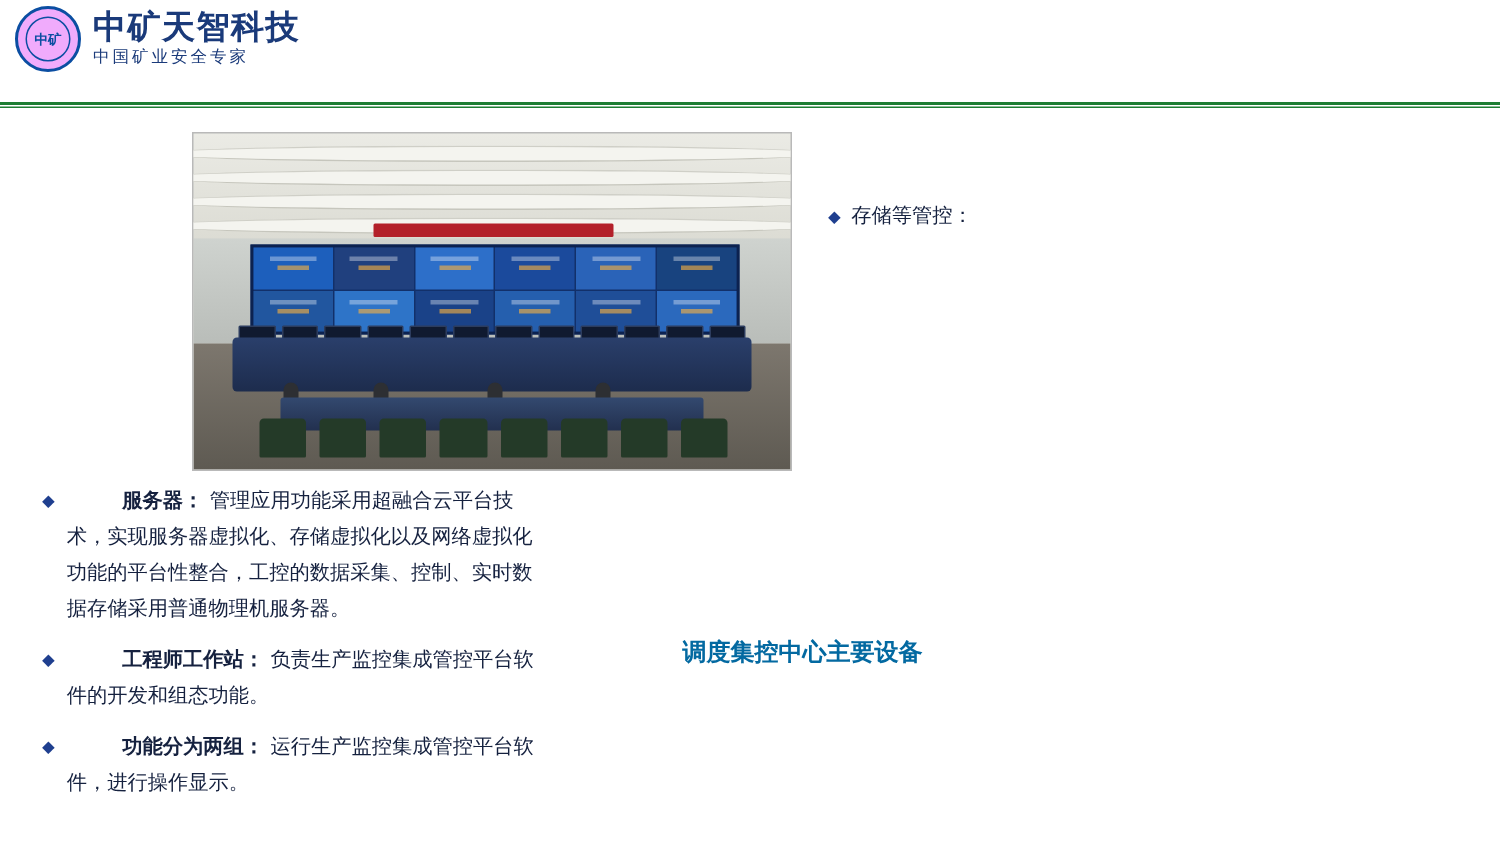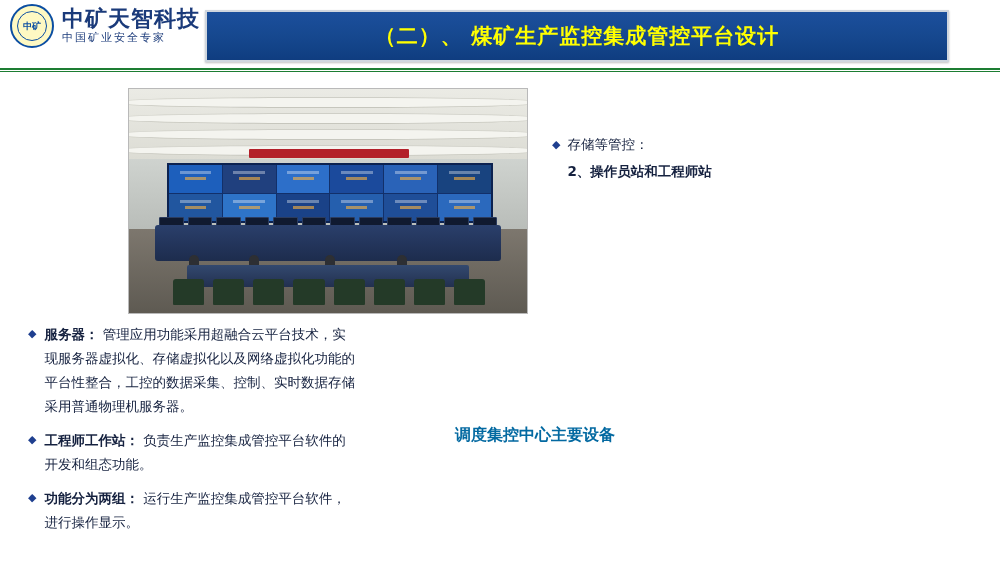--- a/index.html
+++ b/index.html
@@ -13,21 +13,21 @@
   
   .header{
     position:absolute;left:0;top:0;width:1000px;height:68px;
   }
   .logo-wrap{
     position:absolute;left:10px;top:4px;
     display:flex;align-items:center;gap:8px;
   }
   .logo-mark{
     width:40px;height:40px;border-radius:50%;
-    background:#fef9c3;border:2px solid #0b4ea2;
+    background:#f0abfc;border:2px solid #0b4ea2;
     display:flex;align-items:center;justify-content:center;
     position:relative;
   }
   .logo-mark .inner{
     width:28px;height:28px;border-radius:50%;
     border:1px solid #0b4ea2;
     display:flex;align-items:center;justify-content:center;
     font-size:9px;color:#0b4ea2;font-weight:bold;
   }
   .logo-text{display:flex;flex-direction:column;justify-content:center;}
@@ -144,21 +144,21 @@
   .blk{margin-top:2px;}
 
   
   .left-col{
     position:absolute;left:28px;top:322px;width:330px;
     font-size:13.5px;color:#15213f;line-height:24px;
   }
   .lrow{display:flex;align-items:flex-start;margin-bottom:10px;}
   .lbullet{color:#1f3f8f;font-size:11px;margin-right:8px;line-height:24px;flex:0 0 auto;}
   .ltext{flex:1 1 auto;}
-  .ltext b{font-weight:bold;}
+  .ltext b{font-weight:bold;margin-left:37px;}
 
   
   .caption{
     position:absolute;left:455px;top:425px;width:300px;
     text-align:left;color:#0369a1;font-weight:bold;font-size:16px;
   }
   .footer-rule{
     position:absolute;left:0;bottom:0;width:1000px;height:4px;background:#ffffff;
   }
 </style>
@@ -168,23 +168,20 @@
 <div class="header">
   <div class="logo-wrap">
     <div class="logo-mark">
       <div class="inner">中矿</div>
     </div>
     <div class="logo-text">
       <div class="logo-title">中矿天智科技</div>
       <div class="logo-sub">中国矿业安全专家</div>
     </div>
   </div>
-  <div class="title-bar">
-    <div class="t">（二）、 煤矿生产监控集成管控平台设计</div>
-  </div>
   <div class="hdr-rule"></div>
   <div class="hdr-rule2"></div>
 </div>
 
 <div class="photo">
   <div class="ceiling">
     <div class="ceil-band" style="top:8px"></div>
     <div class="ceil-band" style="top:24px"></div>
     <div class="ceil-band" style="top:40px"></div>
     <div class="ceil-band" style="top:56px"></div>
@@ -276,24 +273,20 @@
 
 <div class="right-col">
   <div class="r-line">
     <span class="bullet-d">◆</span>
     <span>存储等管控：</span>
   </div>
 
 
 
 
-  <div class="r-line blk">
-    <span class="bullet-d" style="visibility:hidden">◆</span>
-    <span class="b-head">2、操作员站和工程师站</span>
-  </div>
 
 </div>
 
 <div class="left-col">
   <div class="lrow">
     <span class="lbullet">◆</span>
     <span class="ltext">
       <b>服务器：</b><span>  管理应用功能采用超融合云平台技术，实现服务器虚拟化、存储虚拟化以及网络虚拟化功能的平台性整合，工控的数据采集、控制、实时数据存储采用普通物理机服务器。</span>
     </span>
   </div>

